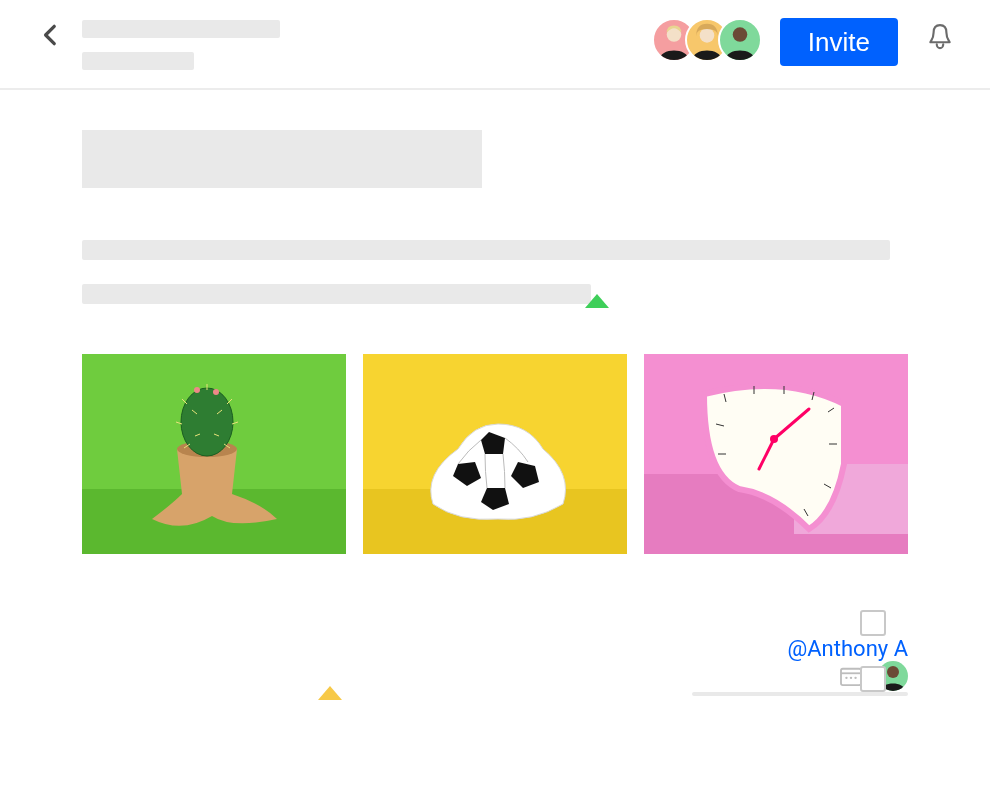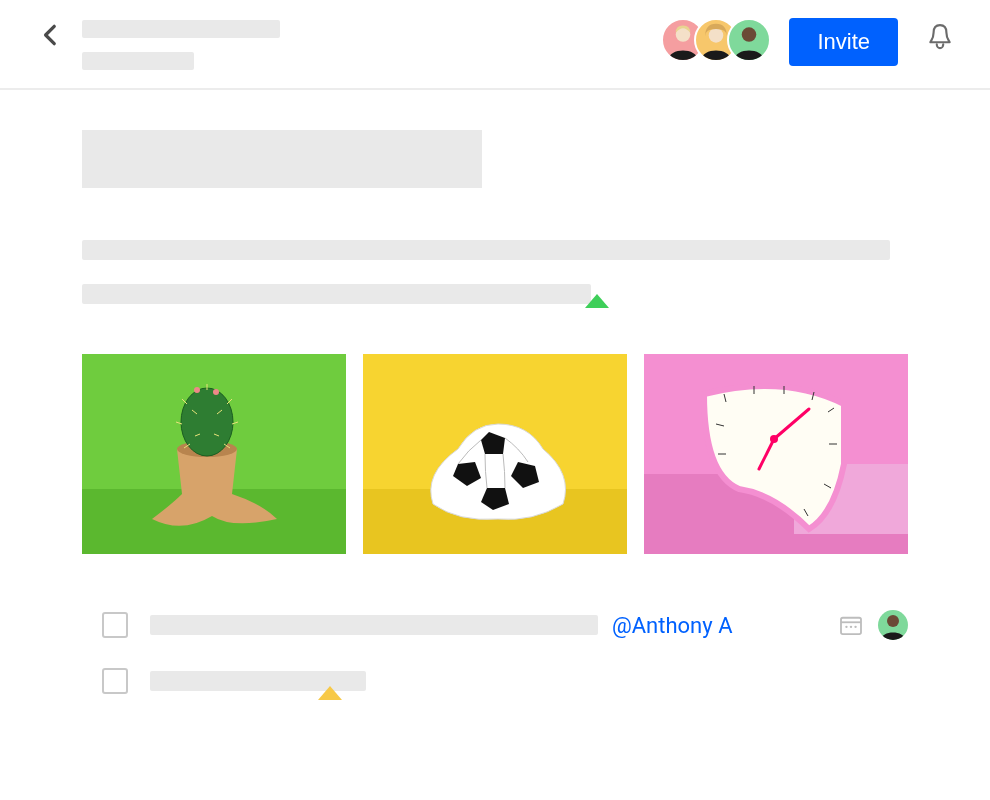--- a/index.html
+++ b/index.html
@@ -25,21 +25,21 @@
   .avatars { display: flex; align-items: center; margin-right: 18px; }
   .avatar {
     width: 44px; height: 44px; border-radius: 50%;
     margin-left: -11px;
     display:flex; align-items:center; justify-content:center;
     overflow:hidden;
     border: 2px solid #fff;
   }
   .avatar:first-child { margin-left: 0; }
   .invite-btn {
-    background: #0061FE; color: #fff; font-size: 22px;
+    background: #0061FE; color: #fff; font-size: 26px;
     padding: 1px 28px; border:none; border-radius:4px;
     cursor:pointer; font-weight:400;
     margin-right: 26px;
     height: 48px;
   }
   .bell { width: 32px; height: 40px; display:flex; align-items:center; justify-content:center; cursor:pointer; }
   .content { padding: 40px 82px 0 82px; }
   .heading-ph { width: 400px; height: 58px; background:#e9e9e9; }
   .para-row { height: 20px; background:#e9e9e9; border-radius:2px; }
   .para1 { width: 808px; margin-top: 52px; }
@@ -49,21 +49,21 @@
     position:absolute; right:-18px; top:10px;
     width:0;height:0;
     border-left:12px solid transparent;
     border-right:12px solid transparent;
     border-bottom:14px solid #3fcf5a;
   }
   .gallery { display:flex; gap:17px; margin-top:50px; }
   .tile { width: 264px; height: 200px; position:relative; overflow:hidden; }
   .tile svg { width:100%; height:100%; display:block; }
   .tasks { margin-top:56px; padding-left:20px; }
-  .task-row { display:flex; align-items:center; height:30px; margin-bottom:26px; }
+  .task-row { display:flex; align-items:flex-end; height:30px; margin-bottom:26px;flex-direction:column; }
   .chk {
     width:26px; height:26px; border:2px solid #c8c8c8; border-radius:3px; background:#fff;
     margin-right:22px; cursor:pointer; flex:0 0 auto;
   }
   .task-text-ph { height:20px; background:#e9e9e9; border-radius:2px; }
   .mention { color:#0061FE; font-size:22px; margin-left:14px; cursor:pointer; }
   .task-right { margin-left:auto; display:flex; align-items:center; gap:14px; }
   .date-icon { width:26px; height:22px; display:flex; align-items:center; justify-content:center; cursor:pointer; }
   .assignee { width:30px; height:30px; border-radius:50%; overflow:hidden; }
   .row2-wrap { position:relative; }

